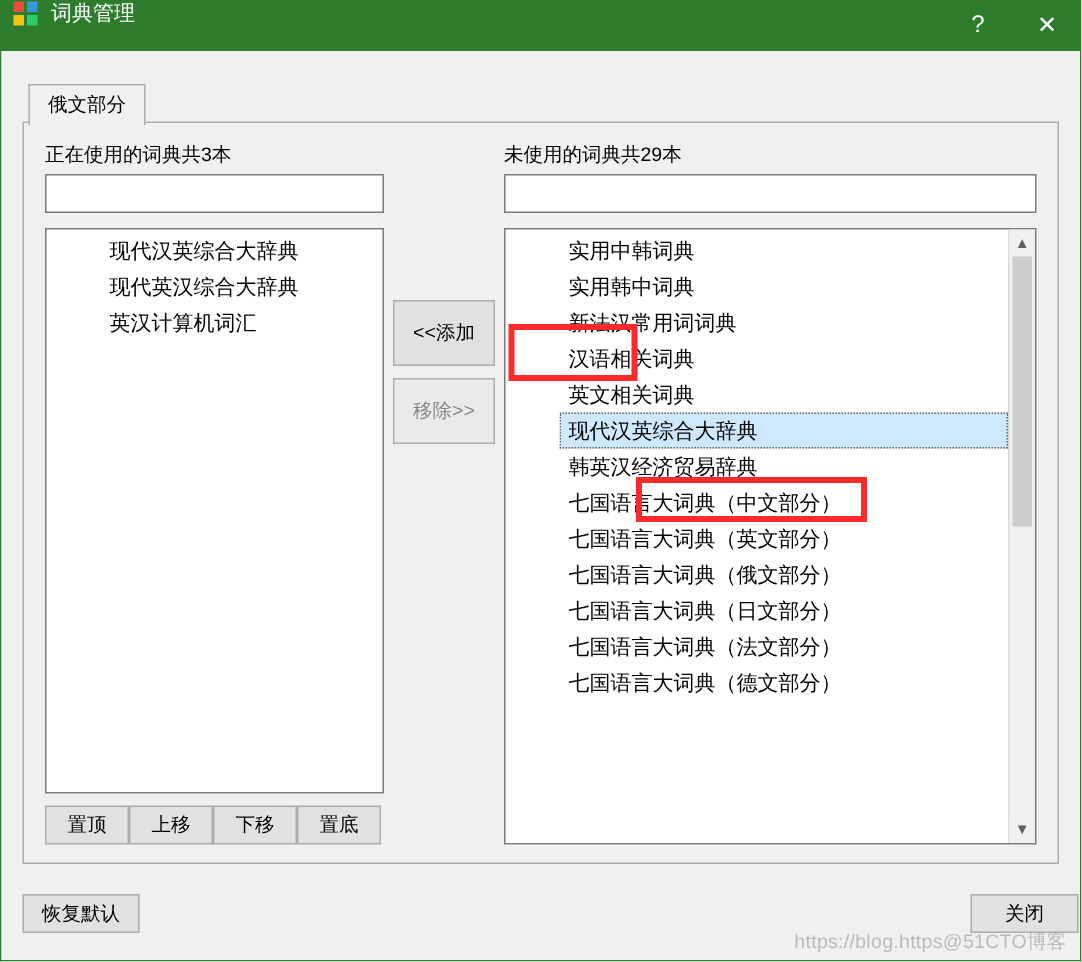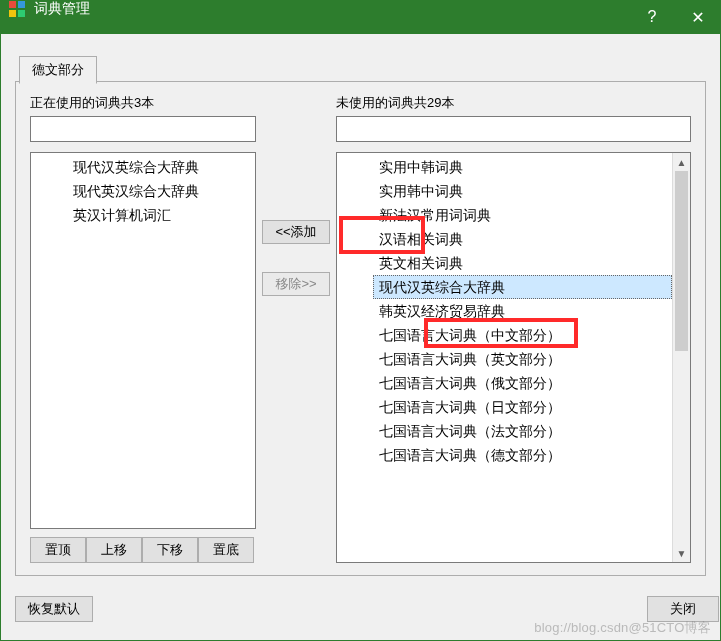--- a/index.html
+++ b/index.html
@@ -118,22 +118,21 @@
     font-size: 13px;
     min-width: 56px;
     text-align: center;
   }
   .btn.disabled {
     color: #888;
     background: #eaeaea;
   }
   .mid-btn {
     width: 68px;
-    padding: 2px 0;
-    margin-top: 20px;
+    padding: 12px 0;
   }
   .btn-row {
     margin-top: 8px;
     display:flex; gap:0;
   }
   .bottom-bar {
     position: absolute;
     left: 14px; right: 1px; bottom: 18px;
     display:flex; justify-content:space-between;
   }
@@ -173,21 +172,21 @@
     <span>✕</span>
   </div>
 </div>
 
 <div class="frame-border"></div>
 
 <div class="client">
 
   <div class="tab-strip">
     <div class="tab">
-      <span>德文部分</span>
+      <span>俄文部分</span>
     </div>
   </div>
 
   <div class="tab-panel">
     <div class="panel-columns">
 
       <div class="col-left">
         <div class="col-label">正在使用的词典共3本</div>
         <input class="search-box" type="text" placeholder="" style="">
         <div class="list-box">
@@ -245,13 +244,13 @@
   <div class="bottom-bar">
     <div class="btn">恢复默认</div>
     <div class="btn" style="min-width:72px">关闭</div>
   </div>
 
 </div>
 
 <div class="highlight-red" style="left:339px; top:216px; width:86px; height:38px;"></div>
 <div class="highlight-red" style="left:424px; top:318px; width:154px; height:30px;"></div>
 
-<div class="watermark">blog://blog.csdn@51CTO博客</div>
+<div class="watermark">https://blog.https@51CTO博客</div>
 
 </body></html>

